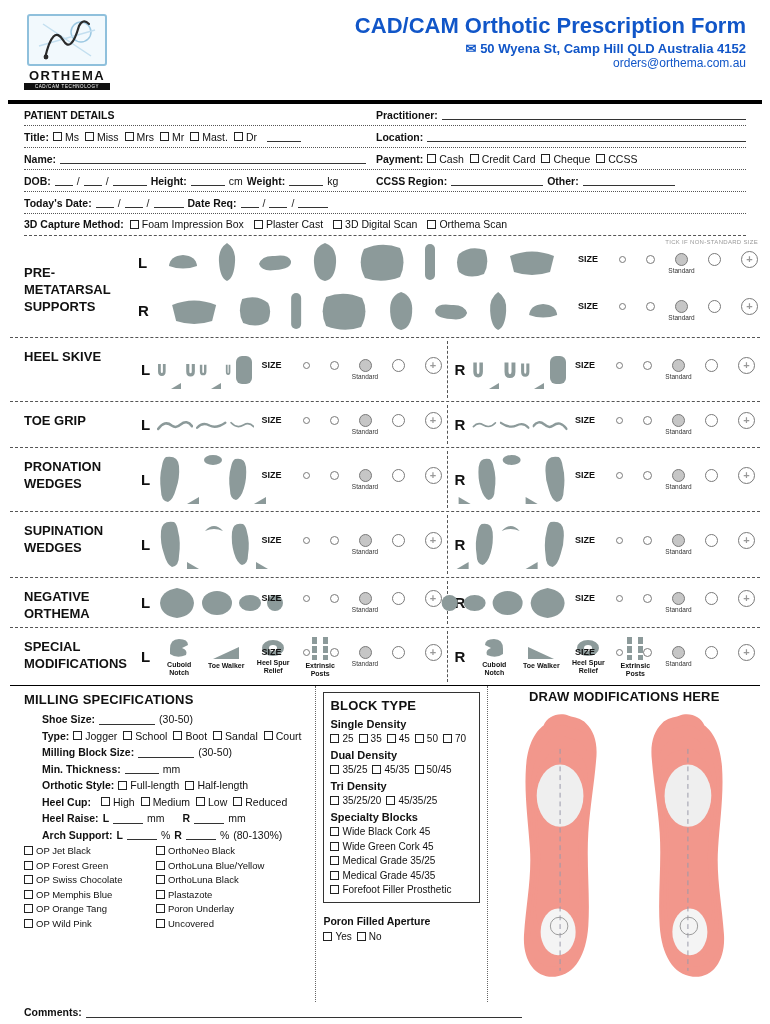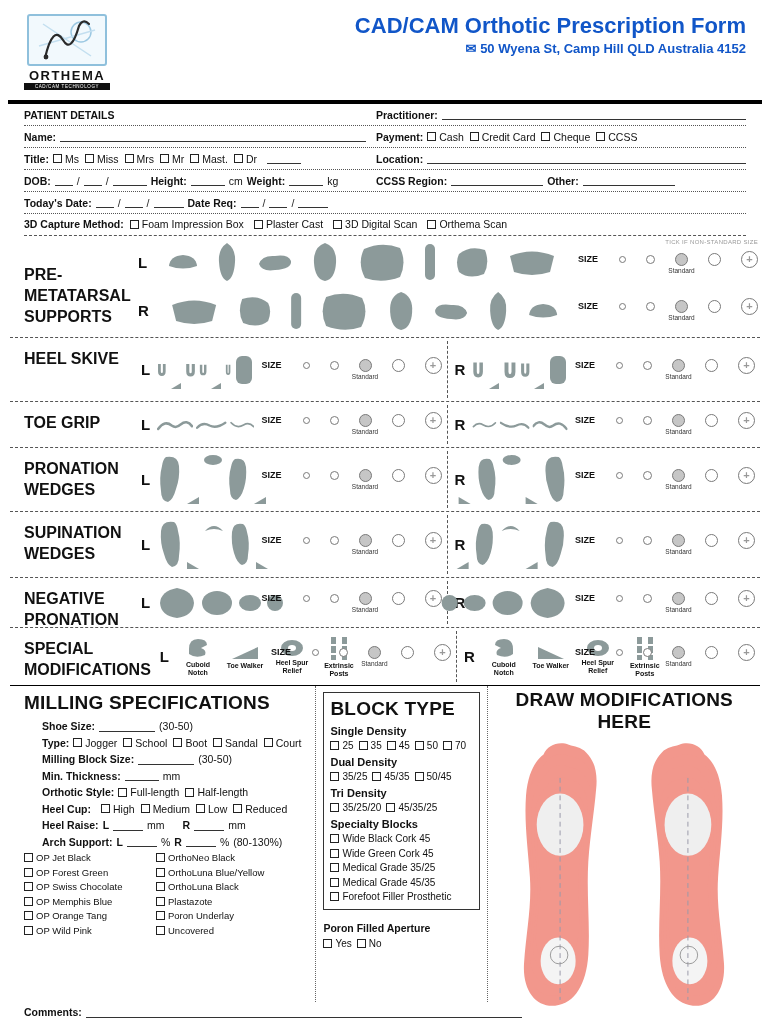--- a/index.html
+++ b/index.html
@@ -30,21 +30,21 @@
   .uflex { flex:1; }
   .w18{width:18px}.w30{width:30px}.w34{width:34px}.w60{width:56px}.w95{width:92px}
   .sep { color:#222; }
   .cb { display:inline-flex; align-items:center; margin-right:6px; white-space:nowrap; font-size:10.5px; }
   .box { width:9px; height:9px; border:1.2px solid #222; background:#fff; display:inline-block; margin-right:3px; flex:none; }
   .capture-row { display:flex; align-items:center; gap:6px; margin:0 24px; padding:4px 0 5px 0; border-bottom:1px dashed #555; font-size:10.5px; }
 
   
   .secs { margin:0 10px; }
   .mod-sec { display:flex; align-items:stretch; border-bottom:1px dashed #555; padding:3px 0; }
-  .sec-label { flex:0 0 124px; font-weight:bold; font-size:16px; line-height:1.3; padding:8px 2px 0 14px; }
+  .sec-label { flex:0 0 124px; font-weight:bold; font-size:13px; line-height:1.3; padding:8px 2px 0 14px; }
   .half { flex:1 1 0; display:flex; align-items:center; gap:5px; padding:1px 3px; min-width:0; }
   .half.right { border-left:1px dashed #555; }
   .lr { font-weight:bold; font-size:15px; margin:0 2px 0 4px; flex:none; }
   .shapes { flex:1; display:flex; align-items:center; justify-content:space-evenly; gap:3px; min-width:0; }
   .shapes.mirror { transform:scaleX(-1); }
   .shape { fill:#8c9a9a; flex:none; }
   .stroke-shape { stroke:#8c9a9a; fill:none; }
 
   .size-widget { display:inline-flex; align-items:center; gap:20px; flex:none; padding:0 2px 9px 2px; position:relative; }
   .size-t { font-weight:bold; font-size:9px; margin-right:1px; }
@@ -62,21 +62,21 @@
   .premet-row { display:flex; align-items:center; gap:5px; }
 
   .sp-item { display:flex; flex-direction:column; align-items:center; gap:1px; flex:none; }
   .sp-lbl { font-size:7px; font-weight:bold; text-align:center; line-height:1.15; width:44px; }
 
   
   .bottom { display:flex; margin:0 10px; height:316px; }
   .col-mill { flex:0 0 296px; padding:6px 8px 0 14px; border-right:1px dotted #666; }
   .col-block { flex:0 0 172px; padding:6px 7px 0 7px; border-right:1px dotted #666; }
   .col-draw { flex:1; padding:3px 2px 0 2px; }
-  h2.sec-h { font-size:19px; font-weight:bold; letter-spacing:.2px; margin-bottom:6px; }
+  h2.sec-h { font-size:13px; font-weight:bold; letter-spacing:.2px; margin-bottom:6px; }
   .m-row { display:flex; align-items:center; gap:4px; margin-bottom:4.5px; font-size:10.5px; flex-wrap:nowrap;padding-left:18px; }
   .cov-cols { display:flex; gap:4px; margin-top:2px; }
   .cov-col { display:flex; flex-direction:column; gap:3.5px; font-size:9.5px; }
   .cov-col .cb { font-size:9.5px; margin-right:0; }
   .bt-box { border:1px solid #333; padding:5px 6px 7px 6px; }
   .bt-box h2.sec-h { margin-bottom:3px; }
   h3.bt-h { font-size:11px; font-weight:bold; margin:5px 0 3px 0; }
   .cb-row { display:flex; flex-wrap:wrap; gap:3px 5px; font-size:10px; }
   .cb-row .cb { margin-right:0; font-size:10px; }
   .cb-col { display:flex; flex-direction:column; gap:3.5px; font-size:10px; }
@@ -107,32 +107,71 @@
       </div>
       <div class="logo-name">ORTHEMA</div>
       <div class="logo-sub">CAD/CAM TECHNOLOGY</div>
     </div>
     <div class="title-blk">
       <div class="form-title">CAD/CAM Orthotic Prescription Form</div>
       <div class="addr">
         <span>✉</span>
         <span>50 Wyena St, Camp Hill QLD Australia 4152</span>
       </div>
+      <div class="email">orders@orthema.com.au</div>
     </div>
   </header>
   <div class="rule"></div>
 
   <div class="pd">
 
     <div class="pd-row">
       <div class="pd-l">
           <span class="b">PATIENT DETAILS</span>
         </div>
       <div class="pd-r">
         <span class="b">Practitioner:</span>
+        <span class="u uflex"></span>
+      </div>
+    </div>
+
+    <div class="pd-row">
+      <div class="pd-l">
+        <span class="b">Title:</span>
+        <span style="display:inline-flex;align-items:center;">
+
+        <label class="cb">
+              <span class="box"></span>
+              <span>Ms</span>
+            </label>
+            <label class="cb">
+              <span class="box"></span>
+              <span>Miss</span>
+            </label>
+            <label class="cb">
+              <span class="box"></span>
+              <span>Mrs</span>
+            </label>
+            <label class="cb">
+              <span class="box"></span>
+              <span>Mr</span>
+            </label>
+            <label class="cb">
+              <span class="box"></span>
+              <span>Mast.</span>
+            </label>
+            <label class="cb">
+              <span class="box"></span>
+              <span>Dr</span>
+            </label>
+          </span>
+        <span class="u w34"></span>
+      </div>
+      <div class="pd-r">
+        <span class="b">Location:</span>
         <span class="u uflex"></span>
       </div>
     </div>
 
     <div class="pd-row">
       <div class="pd-l">
         <span class="b">Name:</span>
         <span class="u uflex"></span>
       </div>
       <div class="pd-r">
@@ -149,58 +188,20 @@
             </label>
             <label class="cb">
               <span class="box"></span>
               <span>Cheque</span>
             </label>
             <label class="cb">
               <span class="box"></span>
               <span>CCSS</span>
             </label>
           </span>
-      </div>
-    </div>
-
-    <div class="pd-row">
-      <div class="pd-l">
-        <span class="b">Title:</span>
-        <span style="display:inline-flex;align-items:center;">
-
-        <label class="cb">
-              <span class="box"></span>
-              <span>Ms</span>
-            </label>
-            <label class="cb">
-              <span class="box"></span>
-              <span>Miss</span>
-            </label>
-            <label class="cb">
-              <span class="box"></span>
-              <span>Mrs</span>
-            </label>
-            <label class="cb">
-              <span class="box"></span>
-              <span>Mr</span>
-            </label>
-            <label class="cb">
-              <span class="box"></span>
-              <span>Mast.</span>
-            </label>
-            <label class="cb">
-              <span class="box"></span>
-              <span>Dr</span>
-            </label>
-          </span>
-        <span class="u w34"></span>
-      </div>
-      <div class="pd-r">
-        <span class="b">Location:</span>
-        <span class="u uflex"></span>
       </div>
     </div>
 
     <div class="pd-row">
       <div class="pd-l">
         <span class="b">DOB:</span>
         <span class="u w18"></span>
           <span class="sep">/</span>
         <span class="u w18"></span>
           <span class="sep">/</span>
@@ -607,21 +608,21 @@
               <span class="sc sc3"></span>
               <span class="std-t">Standard</span>
             </span>
             <span class="sc sc4"></span>
             <span class="sc sc5">+</span>
           </span>
       </div>
     </section>
 
     <section class="mod-sec" style="height:50px">
-      <div class="sec-label">NEGATIVE PRONATION</div>
+      <div class="sec-label">NEGATIVE ORTHEMA</div>
       <div class="half">
         <span class="lr">L</span>
         <div class="shapes">
           <svg class="shape" width="40" height="34" viewBox="0 0 40 34">
               <path d="M20,2 Q36,5 37,17 Q36,30 20,32 Q4,30 3,17 Q4,5 20,2 Z"></path>
             </svg>
           <svg class="shape" width="34" height="28" viewBox="0 0 34 28">
               <ellipse cx="17" cy="14" rx="15" ry="12"></ellipse>
             </svg>
           <svg class="shape" width="26" height="20" viewBox="0 0 26 20">

